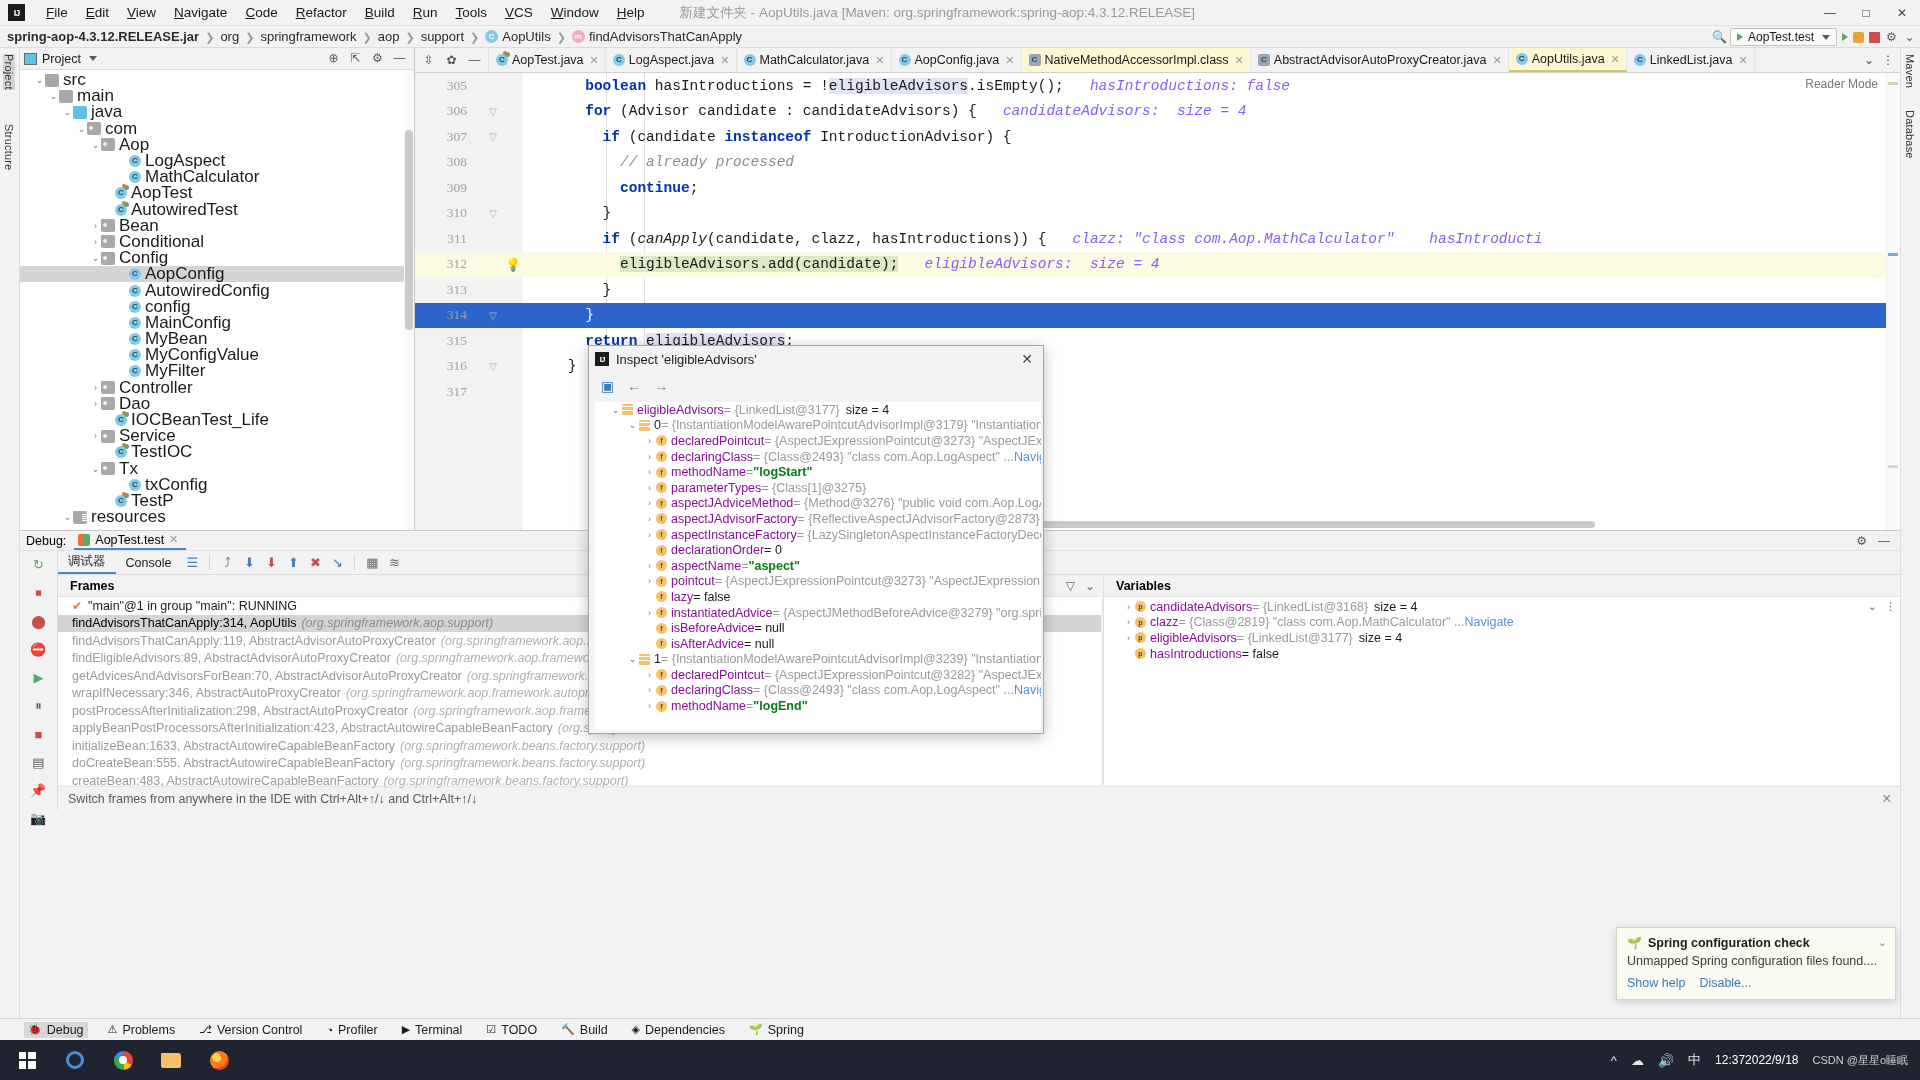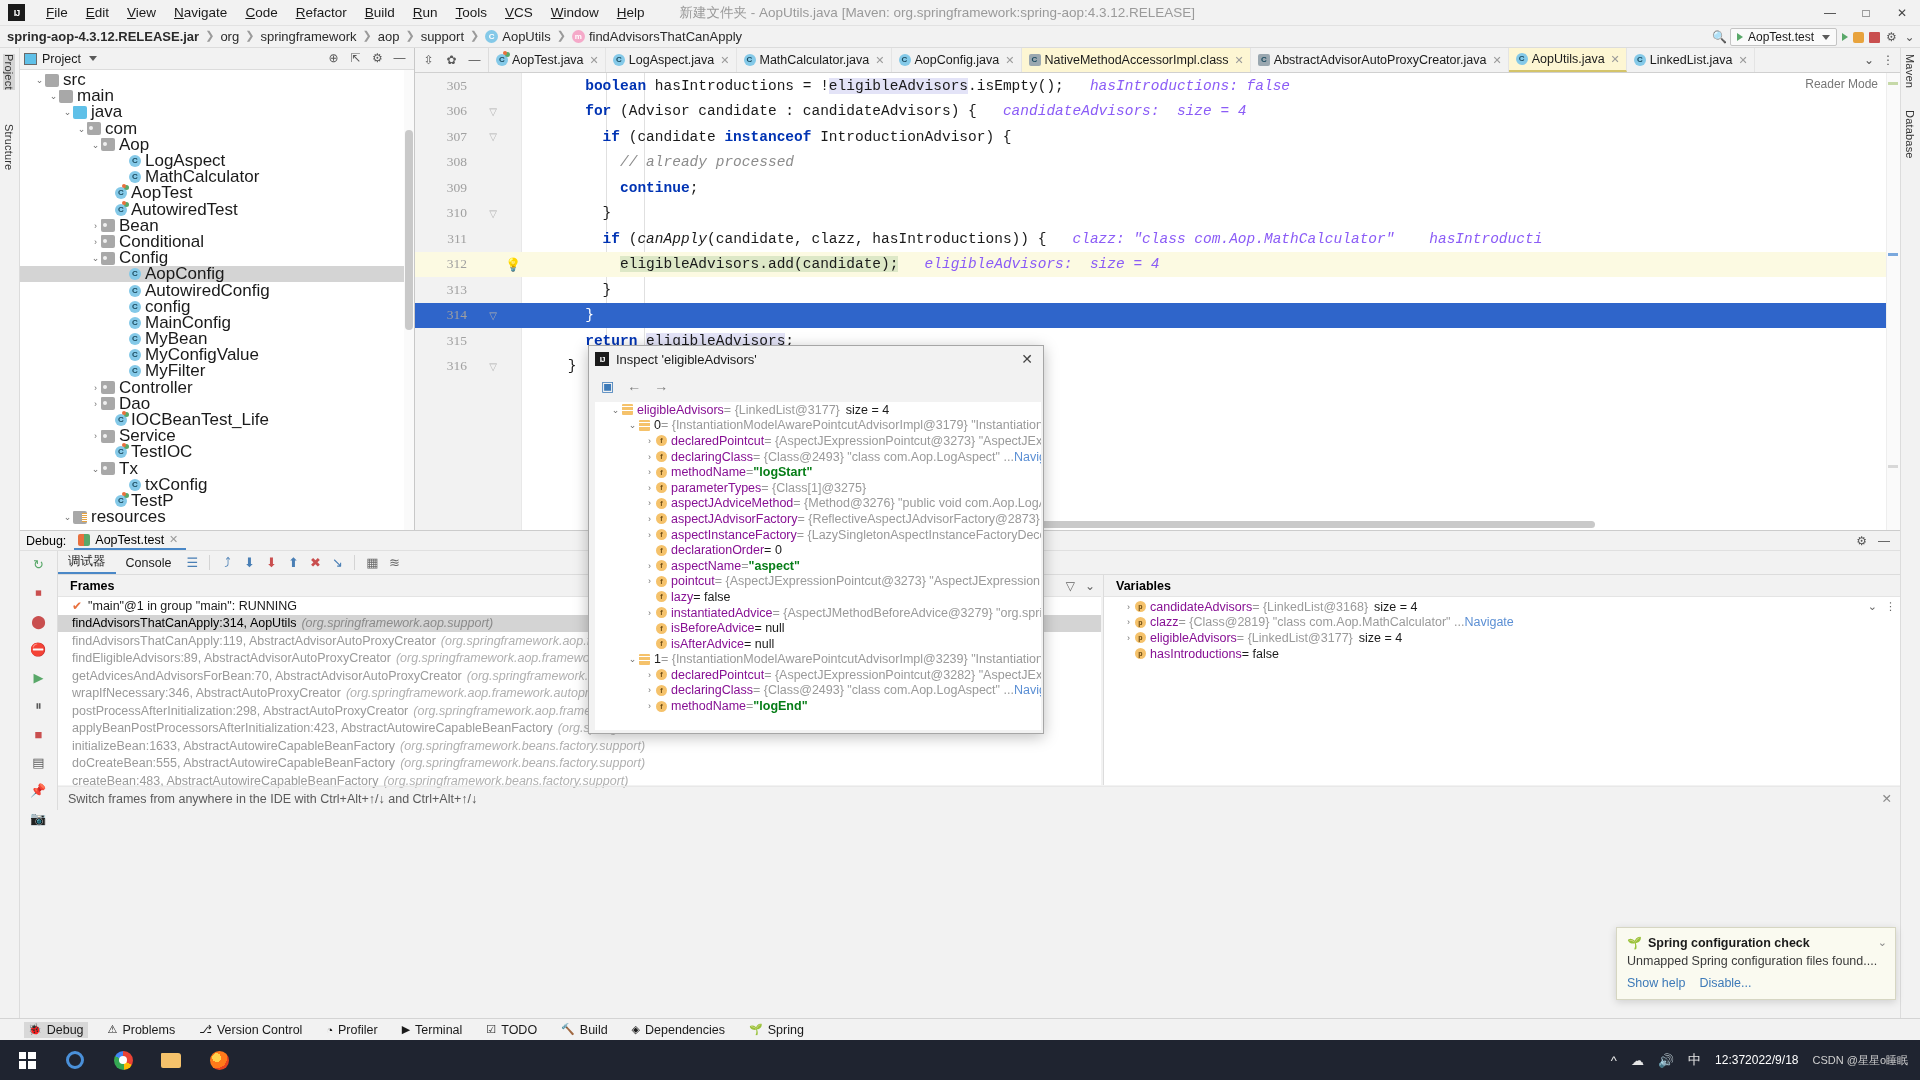--- a/index.html
+++ b/index.html
@@ -350,21 +350,21 @@
       </div>
     <div class="title-text">新建文件夹 - AopUtils.java [Maven: org.springframework:spring-aop:4.3.12.RELEASE]</div>
     <div class="win-ctrl">
       <div class="win-btn">—</div>
       <div class="win-btn">□</div>
       <div class="win-btn close">✕</div>
     </div>
   </div>
 
   <div class="breadcrumb">
-    <div id="bc" style="display:flex;align-items:flex-start">
+    <div id="bc" style="display:flex;align-items:flex-end">
         <span class="bc-seg bold">
           <span>spring-aop-4.3.12.RELEASE.jar</span>
         </span>
         <span class="bc-sep">❯</span>
         <span class="bc-seg">
           <span>org</span>
         </span>
         <span class="bc-sep">❯</span>
         <span class="bc-seg">
           <span>springframework</span>
@@ -679,20 +679,24 @@
           </div>
           <div class="cline">
             <span class="lnum">315</span>
             <span class="ctext" style="padding-left: 52.2px;"><span class="kw">return</span> <span class="hl-ident">eligibleAdvisors</span>;</span>
           </div>
           <div class="cline">
             <span class="lnum">316</span>
             <span class="fold">▽</span>
             <span class="ctext" style="padding-left: 34.8px;">}</span>
           </div>
+          <div class="cline">
+            <span class="lnum">317</span>
+            <span class="ctext" style="padding-left: 34.8px;"></span>
+          </div>
         </div>
 
       <div class="doc-frag" id="docfrag">
           <div>Invoke the</div>
           <div>Params:  t</div>
           <div>n</div>
         </div>
 
       <div class="marker-bar">
         <div class="marker" style="top:9px;background:#c6d9a8;"></div>

